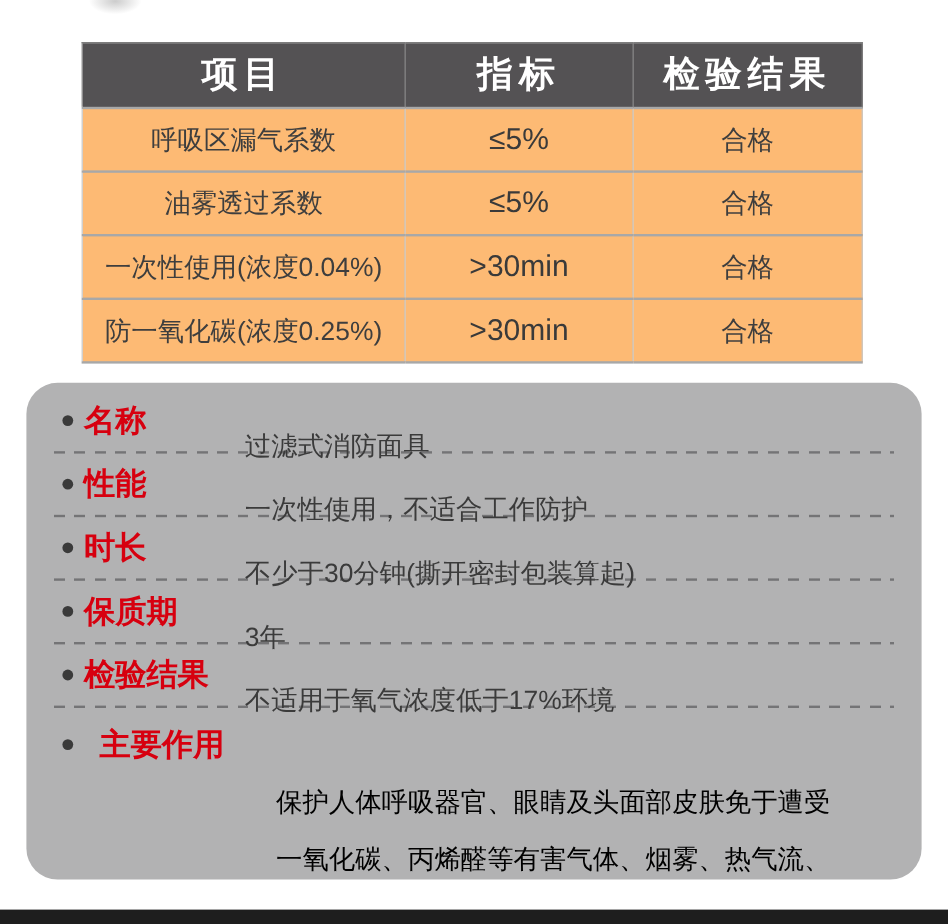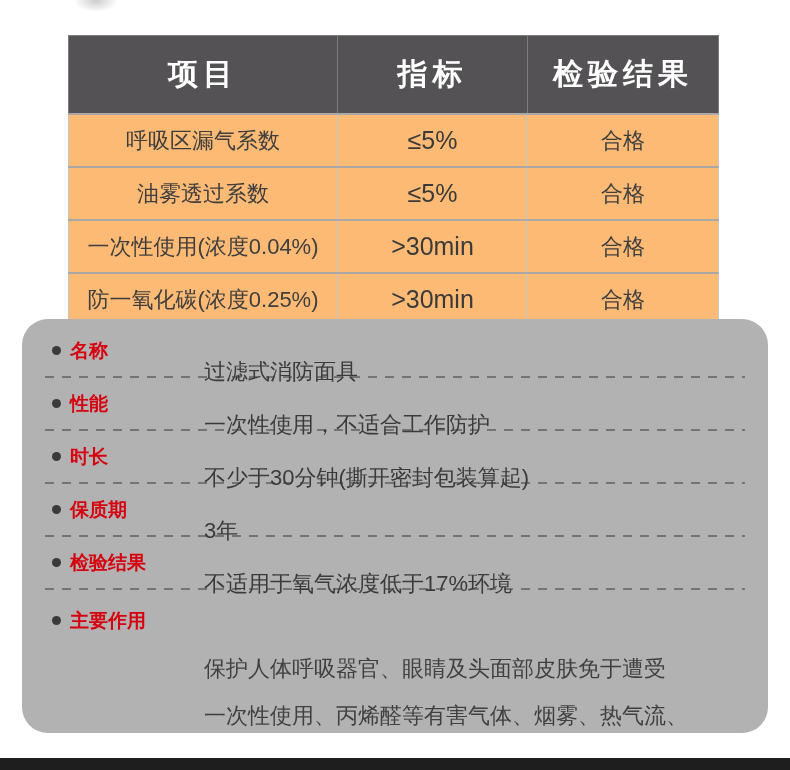--- a/index.html
+++ b/index.html
@@ -39,21 +39,21 @@
 
   .spec-table th {
     background: #545254;
     color: #ffffff;
     font-weight: bold;
     font-size: 30px;
     letter-spacing: 5px;
     height: 53px;
     text-align: center;
     border: 1px solid #7d7d7d;
-    padding: 12px;
+    padding: 0;
   }
   .spec-table td {
     height: 51px;
     text-align: center;
     vertical-align: middle;
     color: #3e3e3e;
     font-size: 22px;
     background: #fdba74;
     border-left: 1px solid #c6c6c6;
     border-right: 1px solid #c6c6c6;
@@ -88,40 +88,41 @@
     height: 9px;
     border-radius: 50%;
     background: #3a3a3a;
     margin-right: 9px;
   }
   .info-label {
     flex: none;
     width: 134px;
     color: #d7000f;
     font-weight: bold;
-    font-size: 19px;
+    font-size: 26px;
   }
   .info-value {
     color: #3b3b3b;
     font-size: 22px;
     margin-top: 43px;
   }
   .sep {
     height: 2px;
     margin: 0 23px;
     background: repeating-linear-gradient(90deg, #747476 0 9px, transparent 9px 17px);
   }
   .info-row.multi {
     align-items: flex-start;
     height: auto;
     padding-top: 12px;
+    gap: 13px;
   }
   .info-row.multi .bullet { margin-top: 14px; }
   .info-row.multi .info-label { margin-top: 4px; line-height: 29px; }
-  .info-value.lines div { line-height: 47px; font-size: 22px; color: #404040; }
+  .info-value.lines div { line-height: 47px; font-size: 22px; color: #000000; }
 
   
   .footer-bar {
     position: absolute;
     left: 0;
     bottom: 0;
     width: 790px;
     height: 12px;
     background: #1e1e1e;
   }
@@ -205,21 +206,21 @@
       <span class="info-label">检验结果</span>
       <span class="info-value">不适用于氧气浓度低于17%环境</span>
     </div>
     <div class="sep"></div>
 
     <div class="info-row multi">
       <span class="bullet"></span>
       <span class="info-label">主要作用</span>
       <div class="info-value lines">
         <div>保护人体呼吸器官、眼睛及头面部皮肤免于遭受</div>
-        <div>一次性使用、丙烯醛等有害气体、烟雾、热气流、</div>
+        <div>一氧化碳、丙烯醛等有害气体、烟雾、热气流、</div>
       </div>
     </div>
 
   </div>
 
   <div class="footer-bar"></div>
 
 </div>
 
 </body></html>

